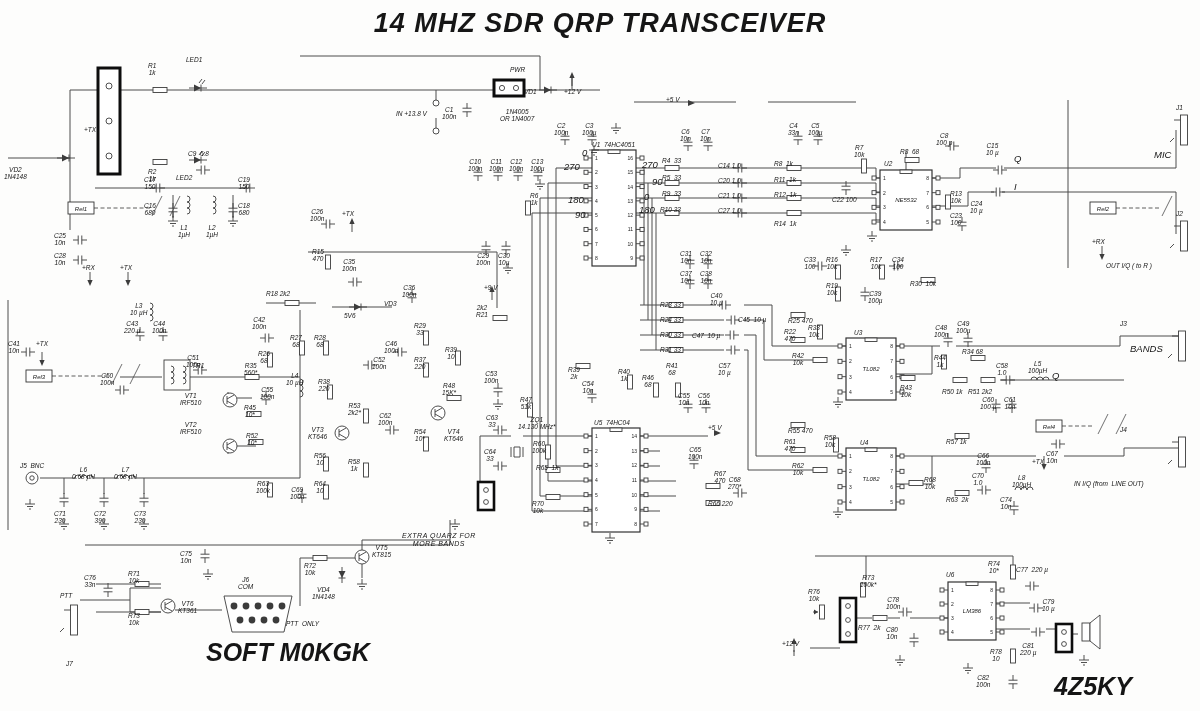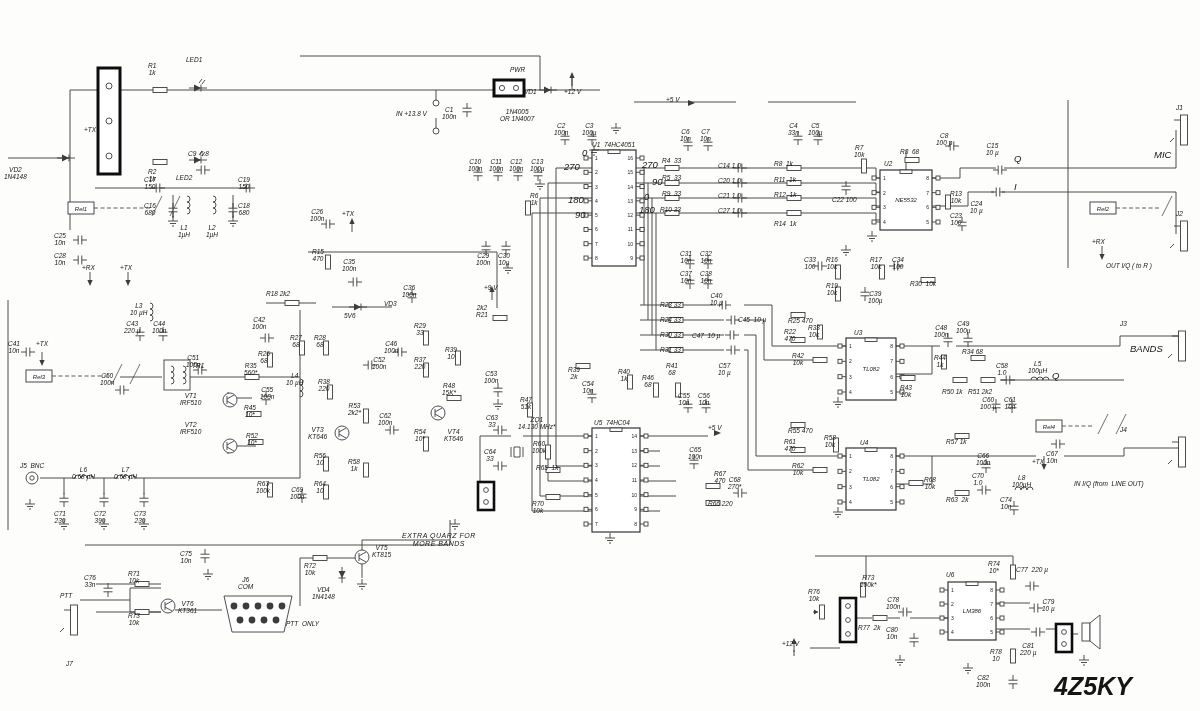--- a/index.html
+++ b/index.html
@@ -23,20 +23,21 @@
   .pin{font:5px "Liberation Sans",sans-serif;fill:#222;}
   .icn{font:italic 6px "Liberation Sans",sans-serif;fill:#222;text-anchor:middle;}
   .relbox{fill:#fff;stroke:#333;stroke-width:0.9;}
   .reltxt{font:italic 6px "Liberation Sans",sans-serif;fill:#222;text-anchor:middle;}
 </style>
 </head>
 <body>
 
 <div id="canvas">
 
+  <div id="title">14 MHZ SDR QRP TRANSCEIVER</div>
 
   <svg width="1200" height="711">
     <g>
       <path class="wire" d="M70,90H494 M524,90H600 M436,103V90 M436,131V118 M572,90V78 M634,102H736 M768,102H856 M8,158H70 M70,90V230 M8,300V530 M95,188H250 M173,195V218 M233,195V218"></path>
       <path class="wire" d="M636,168H876 M636,183H876 M636,198H876 M636,213H876 M876,168V178H880 M876,183V192H880 M876,198V206H880 M876,213V220H880 M556,168H592 M548,183H592 M540,198H592 M532,213H592 M556,168V466H592 M548,183V481H592 M540,198V496H592 M532,213V511H592"></path>
       <path class="wire" d="M640,305H716 M640,320H724 M640,335H724 M640,350H724 M744,305H772V346H846 M744,320H764V360H820 M744,335H756V456H846 M744,350H748V470H820 M644,168V305 M648,183V320 M652,198V335 M656,213V350"></path>
       <path class="wire" d="M932,178H960V168H996 M1004,168H1176 M932,206H968V192H994 M1002,192H1176 M1176,168V130 M1176,192V234 M906,170V150"></path>
       <path class="wire" d="M896,346H940 M956,346H1120 M1120,346V336H1180 M896,374H932V346 M1000,380H1124 M896,456H1036 M1064,456H1124V448H1180 M896,484H932V456"></path>
       <path class="wire" d="M640,436H708 M480,436H511 M523,436H592 M480,436V482 M640,451H660 M640,466H660 M640,481H676 M640,496H676 M640,511H660"></path>
       <path class="wire" d="M120,377H162 M190,377H300 M300,310V478 M266,303H316 M332,307H392 M228,392V406 M228,440V454 M237,398H252 M237,446H256"></path>
@@ -1415,14 +1416,15 @@
       <div class="lbl" style="left: 1022px; top: 642px;">C81
 220 µ</div>
       <div class="lbl" style="left: 992px; top: 648px;">R78
 10</div>
       <div class="lbl" style="left: 978px; top: 674px;">C82
 100n</div>
     </div>
 
   <div class="lbl note" style="left:404px;top:532px">EXTRA QUARZ FOR
 MORE BANDS</div>
+  <div class="lbl big" style="left:208px;top:640px">SOFT M0KGK</div>
   <div class="lbl big" style="left:1056px;top:674px">4Z5KY</div>
 </div>
 
 </body></html>

